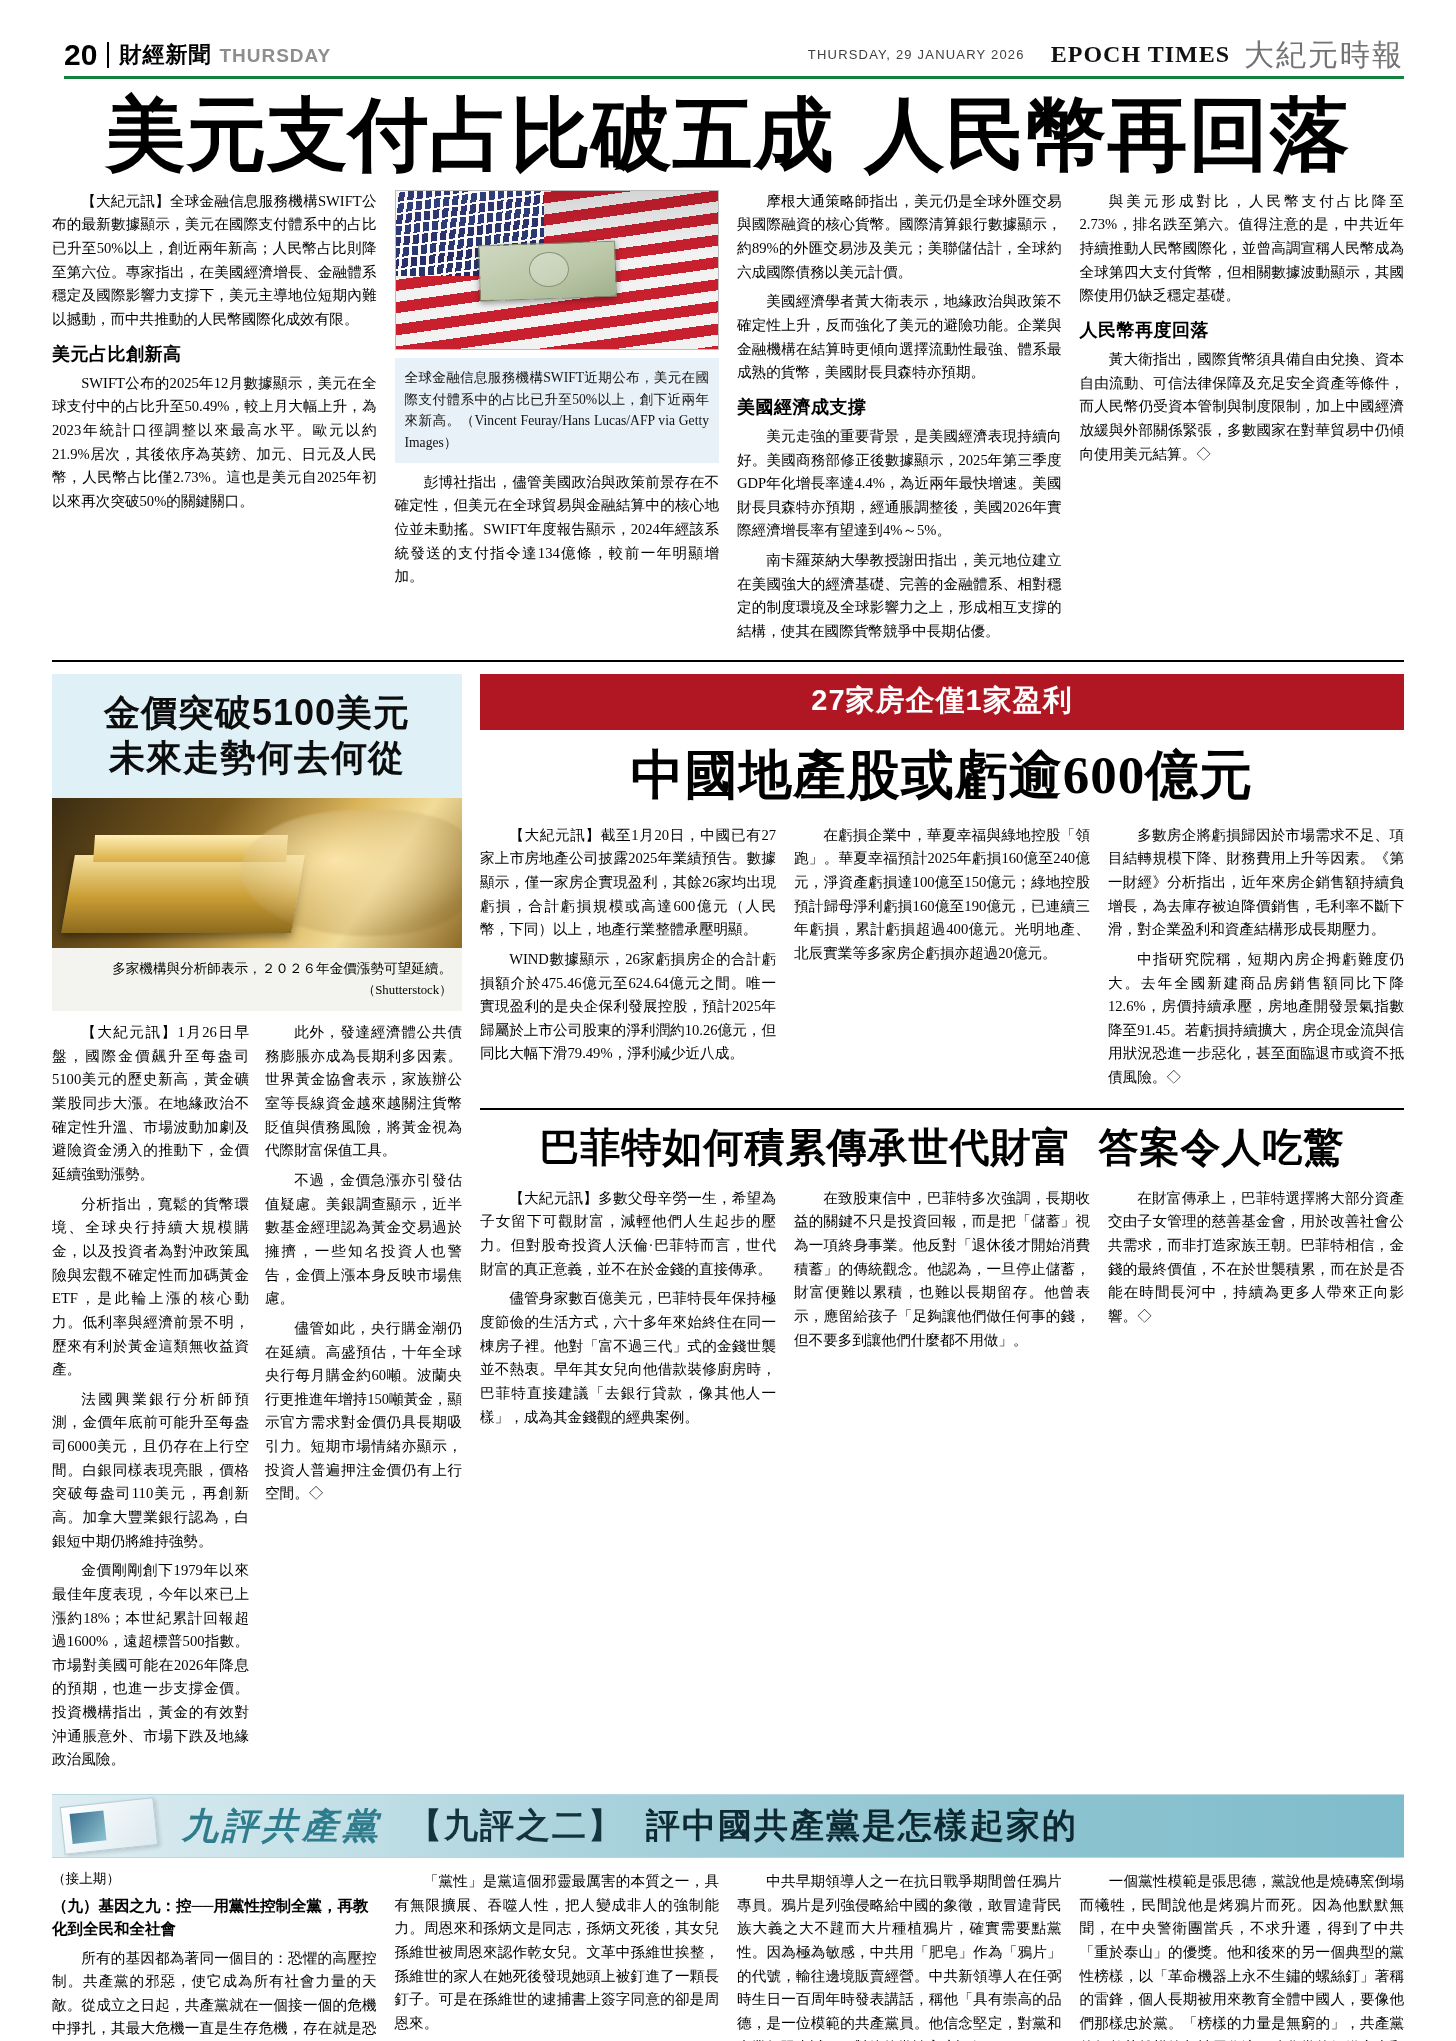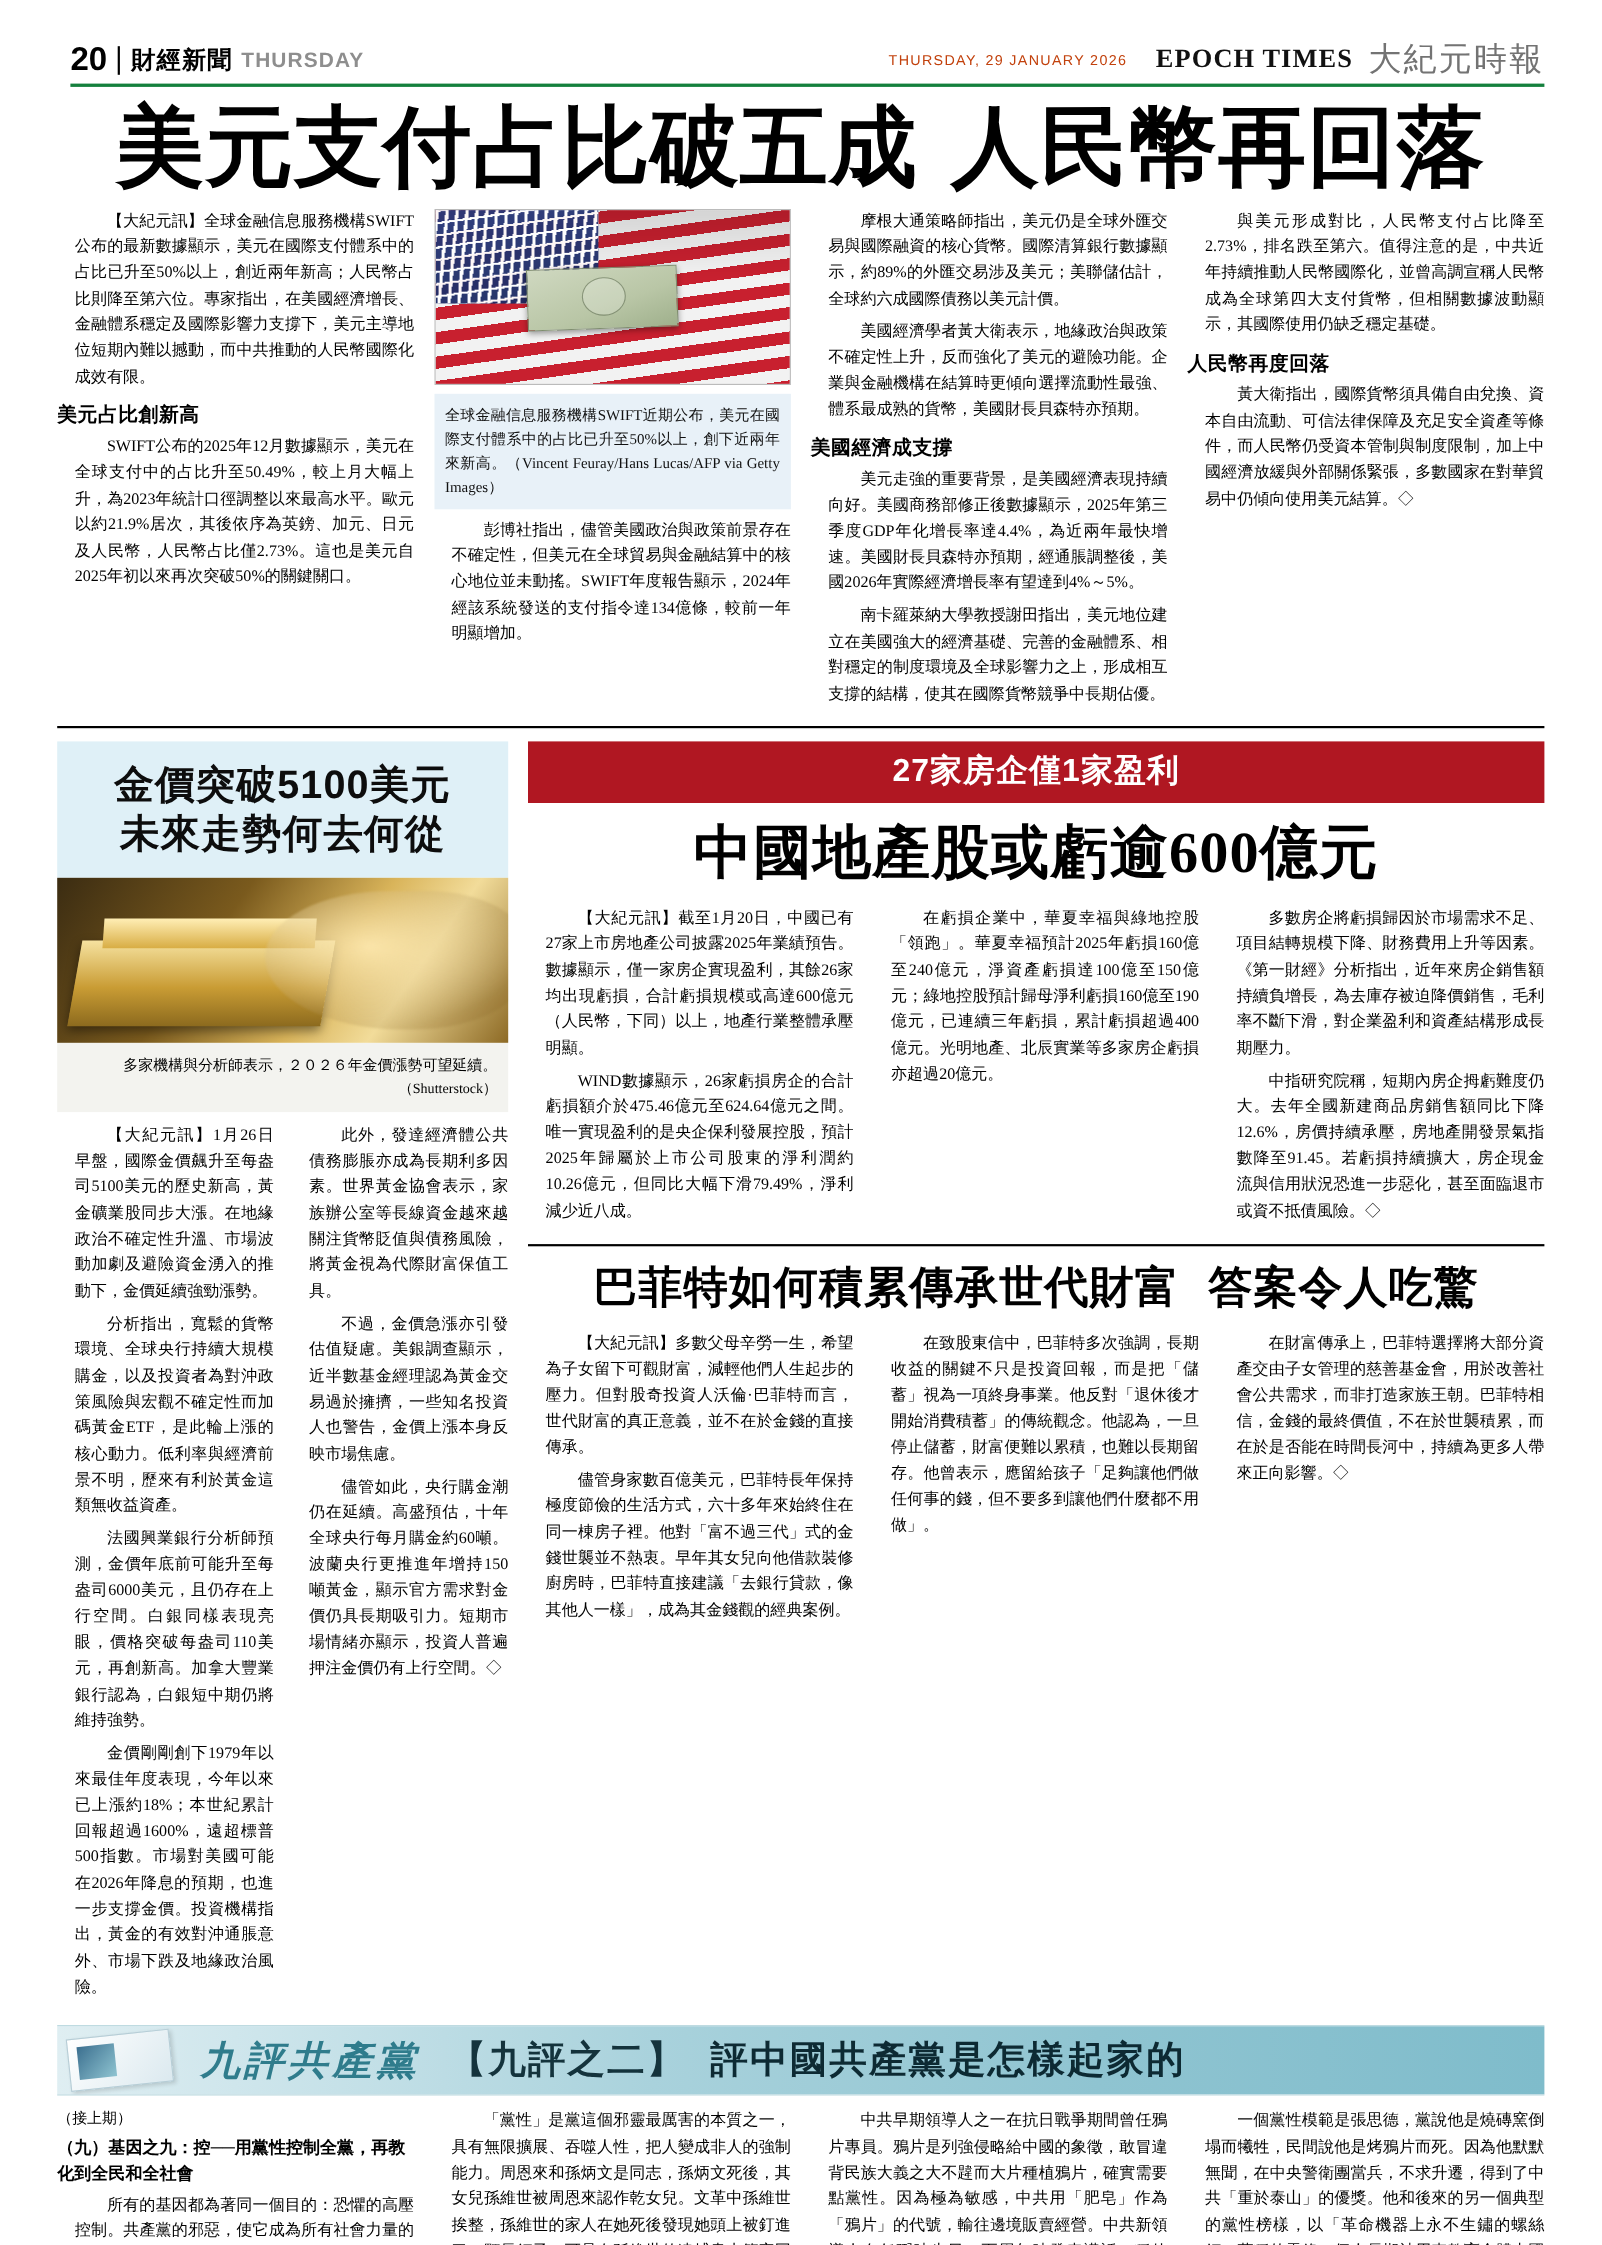--- a/index.html
+++ b/index.html
@@ -39,21 +39,21 @@
     font-size:22px;font-weight:bold;line-height:1;letter-spacing:1px;
   }
   .mh-sec-en{
     font-family:"Liberation Sans", sans-serif;
     font-size:19px;font-weight:bold;color:#8e8e8e;margin-left:8px;line-height:1;
     letter-spacing:1px;
   }
   .mh-spacer{flex:1;}
   .mh-date{
     font-family:"Liberation Sans", sans-serif;
-    font-size:13px;letter-spacing:1.2px;color:#c2410c;margin-right:26px;padding-bottom:2px;
+    font-size:13px;letter-spacing:1.2px;color:#404040;margin-right:26px;padding-bottom:2px;
   }
   .mh-brand-en{
     font-family:"Liberation Serif", serif;
     font-size:24px;font-weight:bold;letter-spacing:1px;color:#111;margin-right:14px;
     padding-bottom:1px;
   }
   .mh-brand-cn{
     font-family:"Liberation Serif", serif;
     font-size:30px;font-weight:normal;letter-spacing:2px;color:#737373;line-height:1;
   }
@@ -74,21 +74,21 @@
     display:flex;
     gap:18px;
     border-bottom:2px solid #000;
     padding-bottom:10px;
   }
   .col{flex:1;min-width:0;}
   p.cn{
     font-size:14.6px;
     line-height:1.62;
     text-align:justify;
-    margin:0 0 6px 16px;
+    margin:0 0 6px 0;
     text-indent:2em;
   }
   h3.sub{
     font-family:"Liberation Sans", sans-serif;
     font-size:18px;font-weight:bold;margin:10px 0 6px 0;letter-spacing:.5px;
   }
   
   .flag-photo{
     width:100%;height:160px;border:1px solid #bbb;box-sizing:border-box;
     background:

